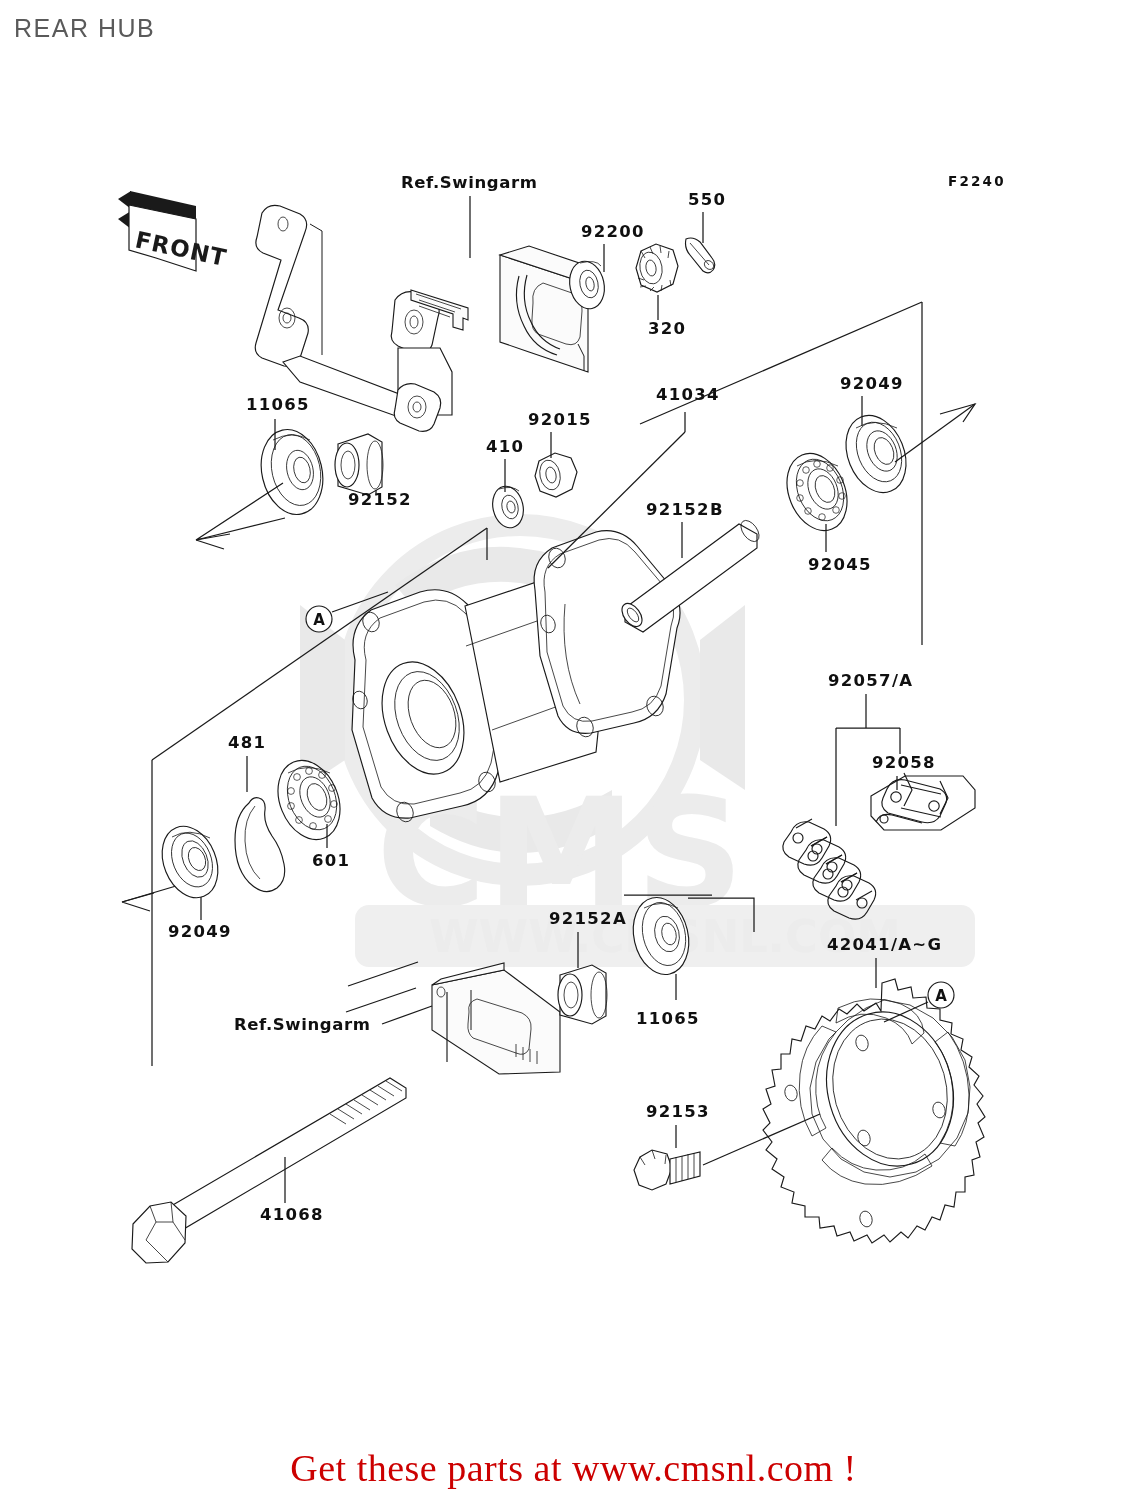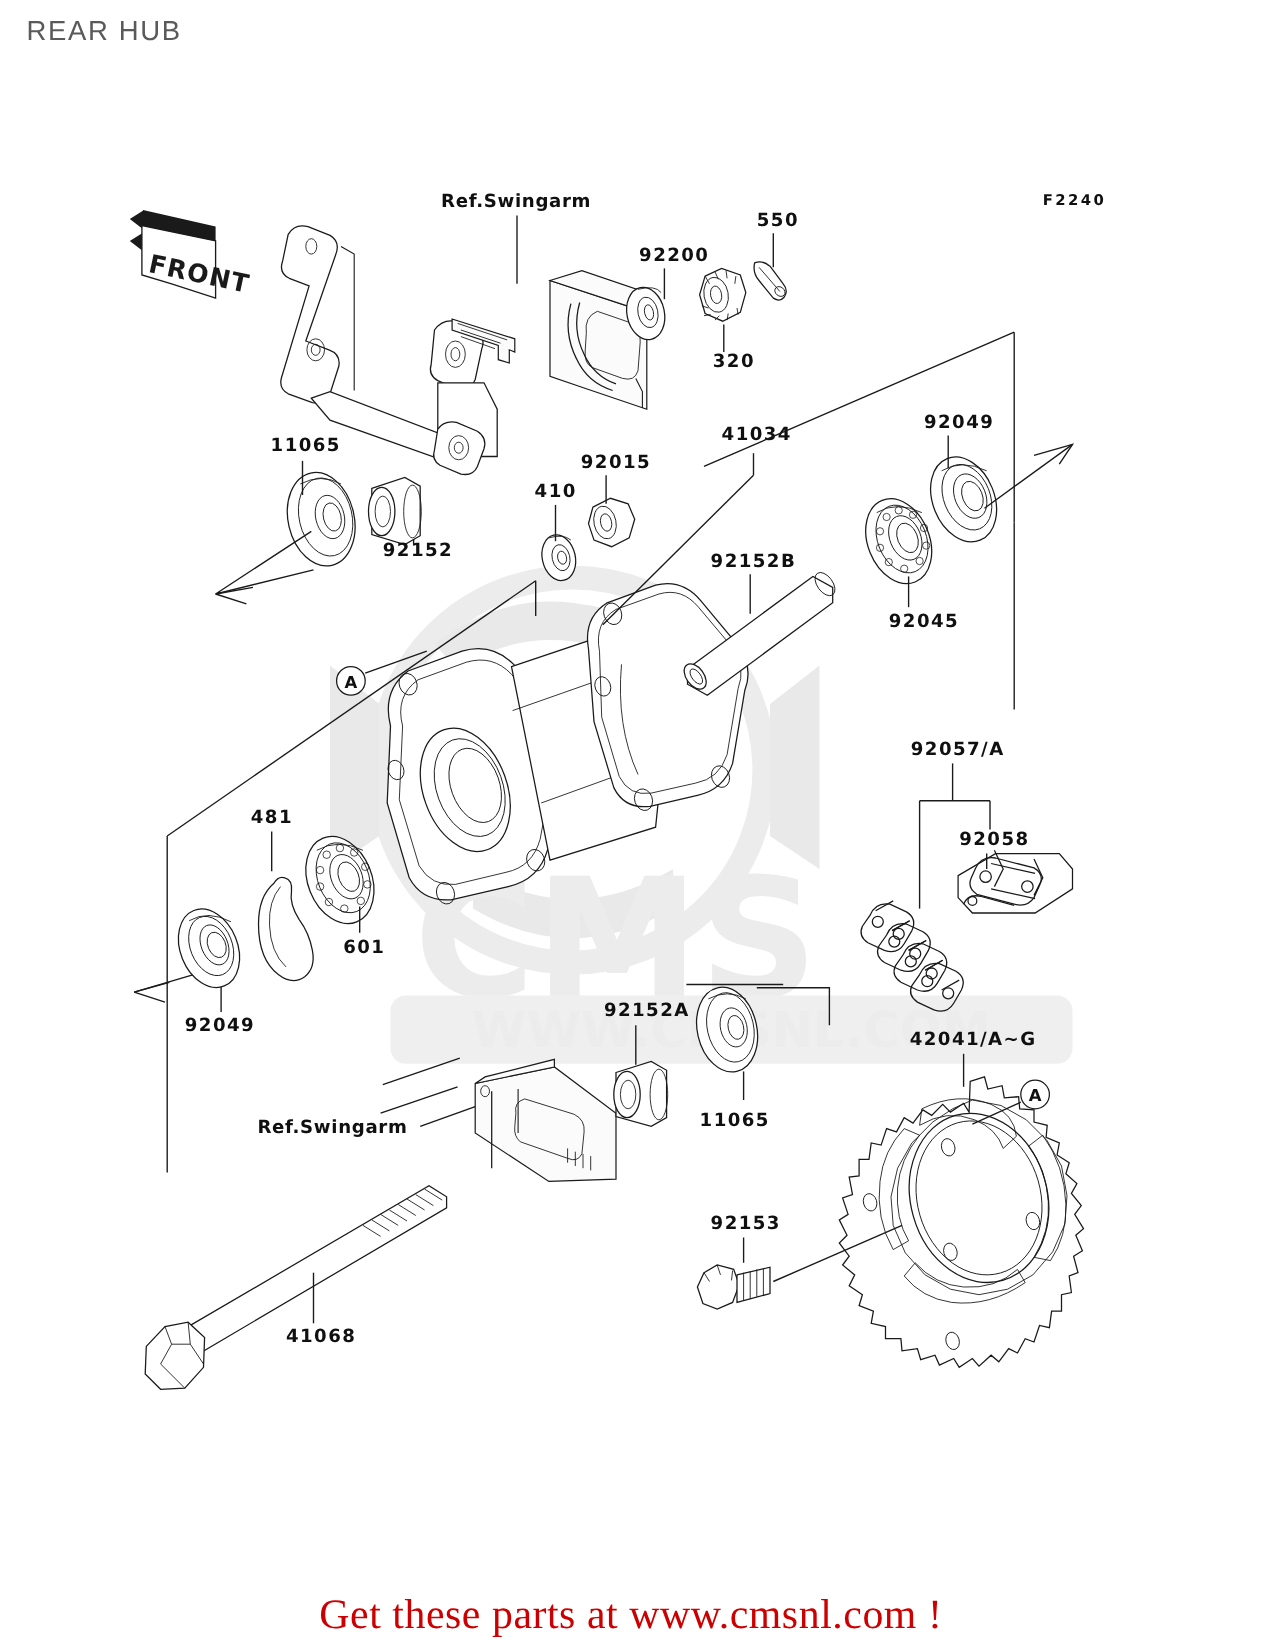--- a/index.html
+++ b/index.html
@@ -8,21 +8,21 @@
     background: #ffffff;
   }
   body {
     width: 1147px; height: 1500px;
     position: relative;
     font-family: "DejaVu Sans", sans-serif;
     overflow: hidden;
   }
   #page-title {
     position: absolute;
-    left: 24px; top: 14px;
+    left: 14px; top: 14px;
     font-family: "Liberation Sans", sans-serif;
     font-size: 25px;
     letter-spacing: 1.5px;
     color: #5a5a5a;
     font-weight: 400;
     text-align: center;
   }
   #diagram-wrap {
     position: absolute;
     left: 0; top: 0;

